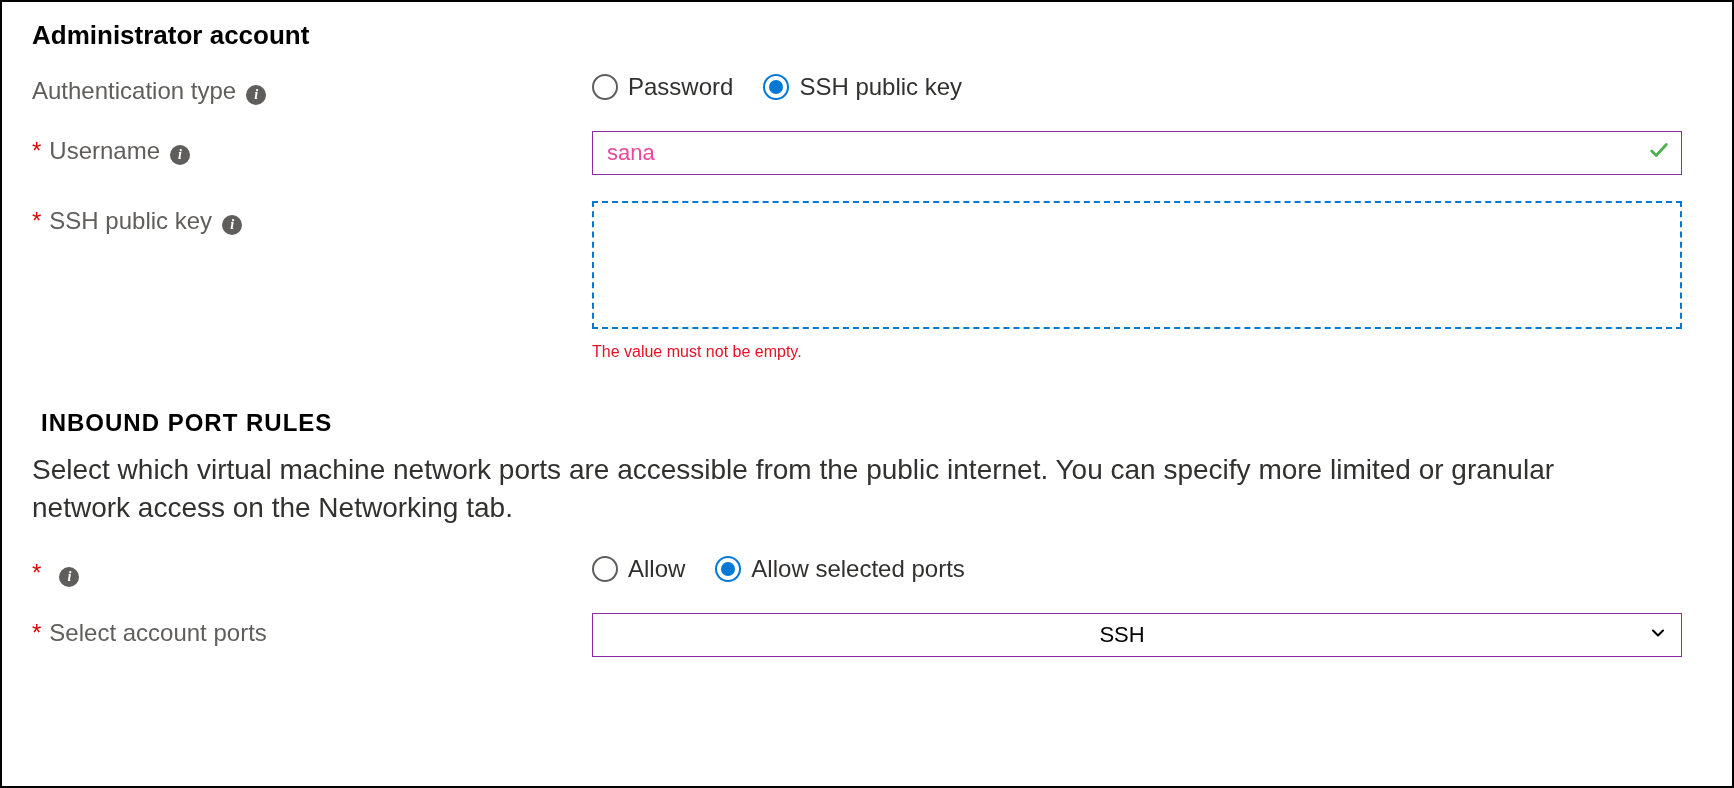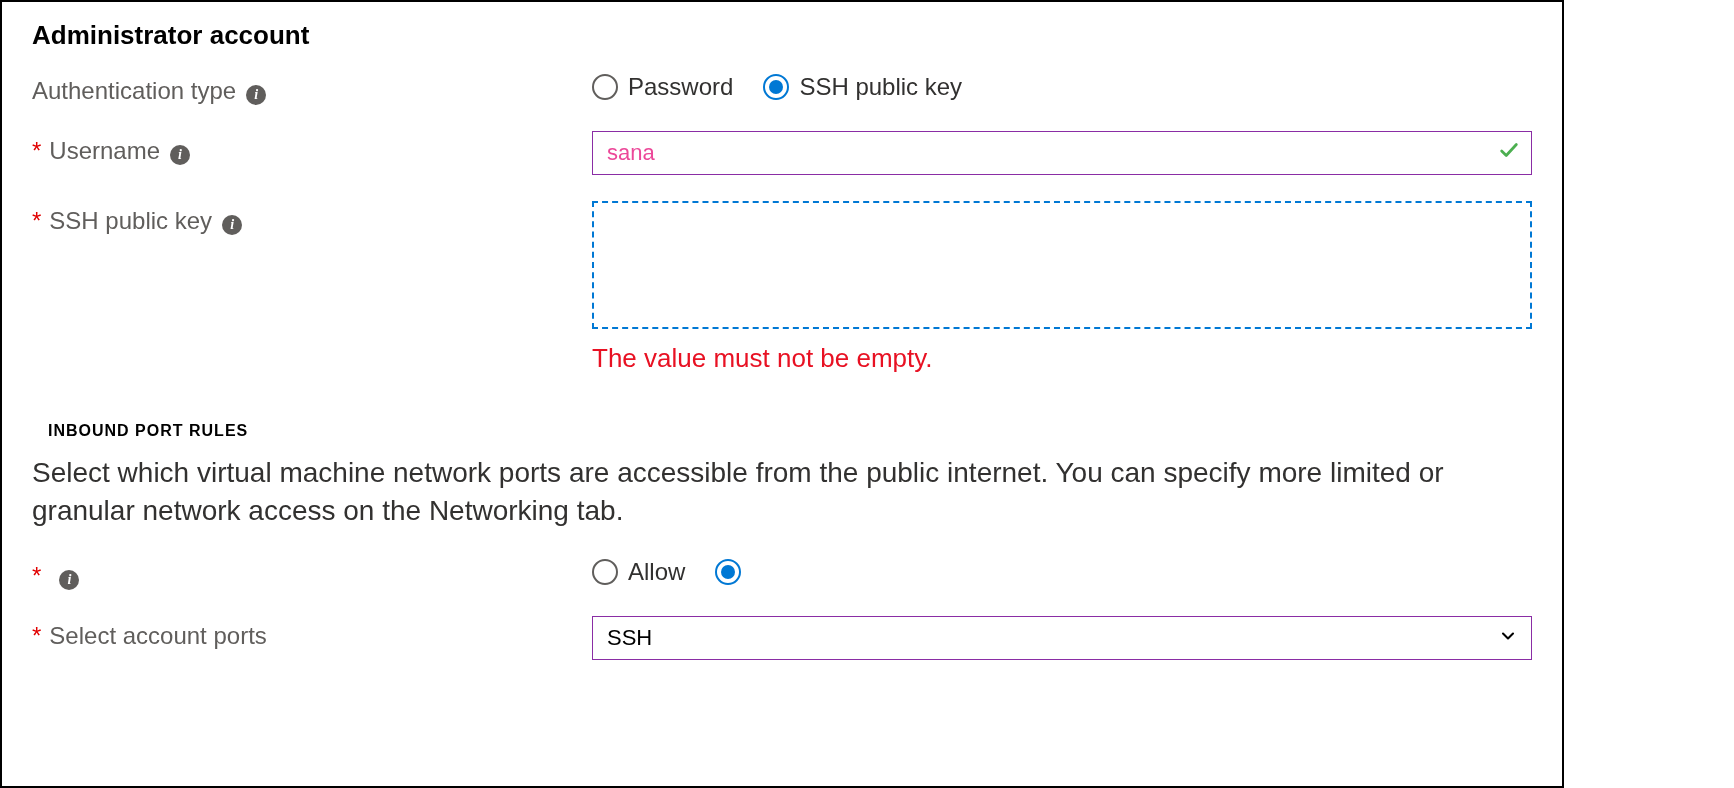--- a/index.html
+++ b/index.html
@@ -8,32 +8,32 @@
     padding: 0;
     width: 1734px;
     font-family: "Segoe UI", Arial, sans-serif;
     font-size: 24px;
     color: #323130;
     background: #fff;
   }
   .panel {
     border: 2px solid #000;
     padding: 18px 30px 28px 30px;
-    width: 1564px;
+    width: 1734px;
     height: 788px;
   }
   h2.section-title {
     margin: 0 0 20px 0;
     font-size: 26px;
     font-weight: 600;
     color: #000;
   }
   .subsection-title {
-    margin: 48px 0 14px 16px;
-    font-size: 16px;
+    margin: 48px 0 14px 9px;
+    font-size: 24px;
     font-weight: 700;
     letter-spacing: 1px;
     text-transform: uppercase;
     color: #000;
   }
   .desc-text {
     font-size: 28px;
     color: #323130;
     margin: 0 0 26px 0;
     line-height: 1.35;
@@ -74,21 +74,21 @@
     background: #605e5c;
     color: #fff;
     font-size: 14px;
     font-weight: bold;
     font-style: italic;
     font-family: Georgia, serif;
     cursor: help;
   }
   .radio-group {
     display: flex;
-    align-items: center;
+    align-items: flex-end;
     gap: 30px;
     padding-top: 2px;
   }
   .radio-option {
     display: inline-flex;
     align-items: center;
     gap: 10px;
     cursor: pointer;
     font-size: 24px;
     color: #323130;
@@ -139,38 +139,39 @@
     border: 2px dashed #0078d4;
     padding: 8px 12px;
     font-size: 22px;
     color: #000;
     outline: none;
     background: #fff;
     resize: none;
   }
   .error-text {
     color: #e81123;
-    font-size: 26px;
+    font-size: 16px;
     margin-top: 8px;
   }
   .select-wrap {
     position: relative;
     width: 100%;
   }
   .select-box {
     width: 100%;
     height: 44px;
     border: 1.5px solid #8a2da5;
     padding: 6px 44px 6px 14px;
     font-size: 22px;
     color: #000;
     background: #fff;
     display: flex;
     align-items: center;
     cursor: pointer;
+    justify-content: center;
   }
   .chevron {
     position: absolute;
     right: 14px;
     top: 50%;
     transform: translateY(-50%);
     pointer-events: none;
   }
 </style>
 </head>
@@ -242,20 +243,21 @@
     <div class="control-col">
       <div class="radio-group">
         <label class="radio-option">
           <span class="radio-outer"></span>
           <span>Allow</span>
         </label>
         <label class="radio-option">
           <span class="radio-outer selected">
             <span class="radio-inner-dot"></span>
           </span>
+          <span>Allow selected ports</span>
         </label>
       </div>
     </div>
   </div>
 
   <div class="form-row tight">
     <div class="label-col">
       <span class="req-star">*</span>
       <span>Select account ports</span>
     </div>

